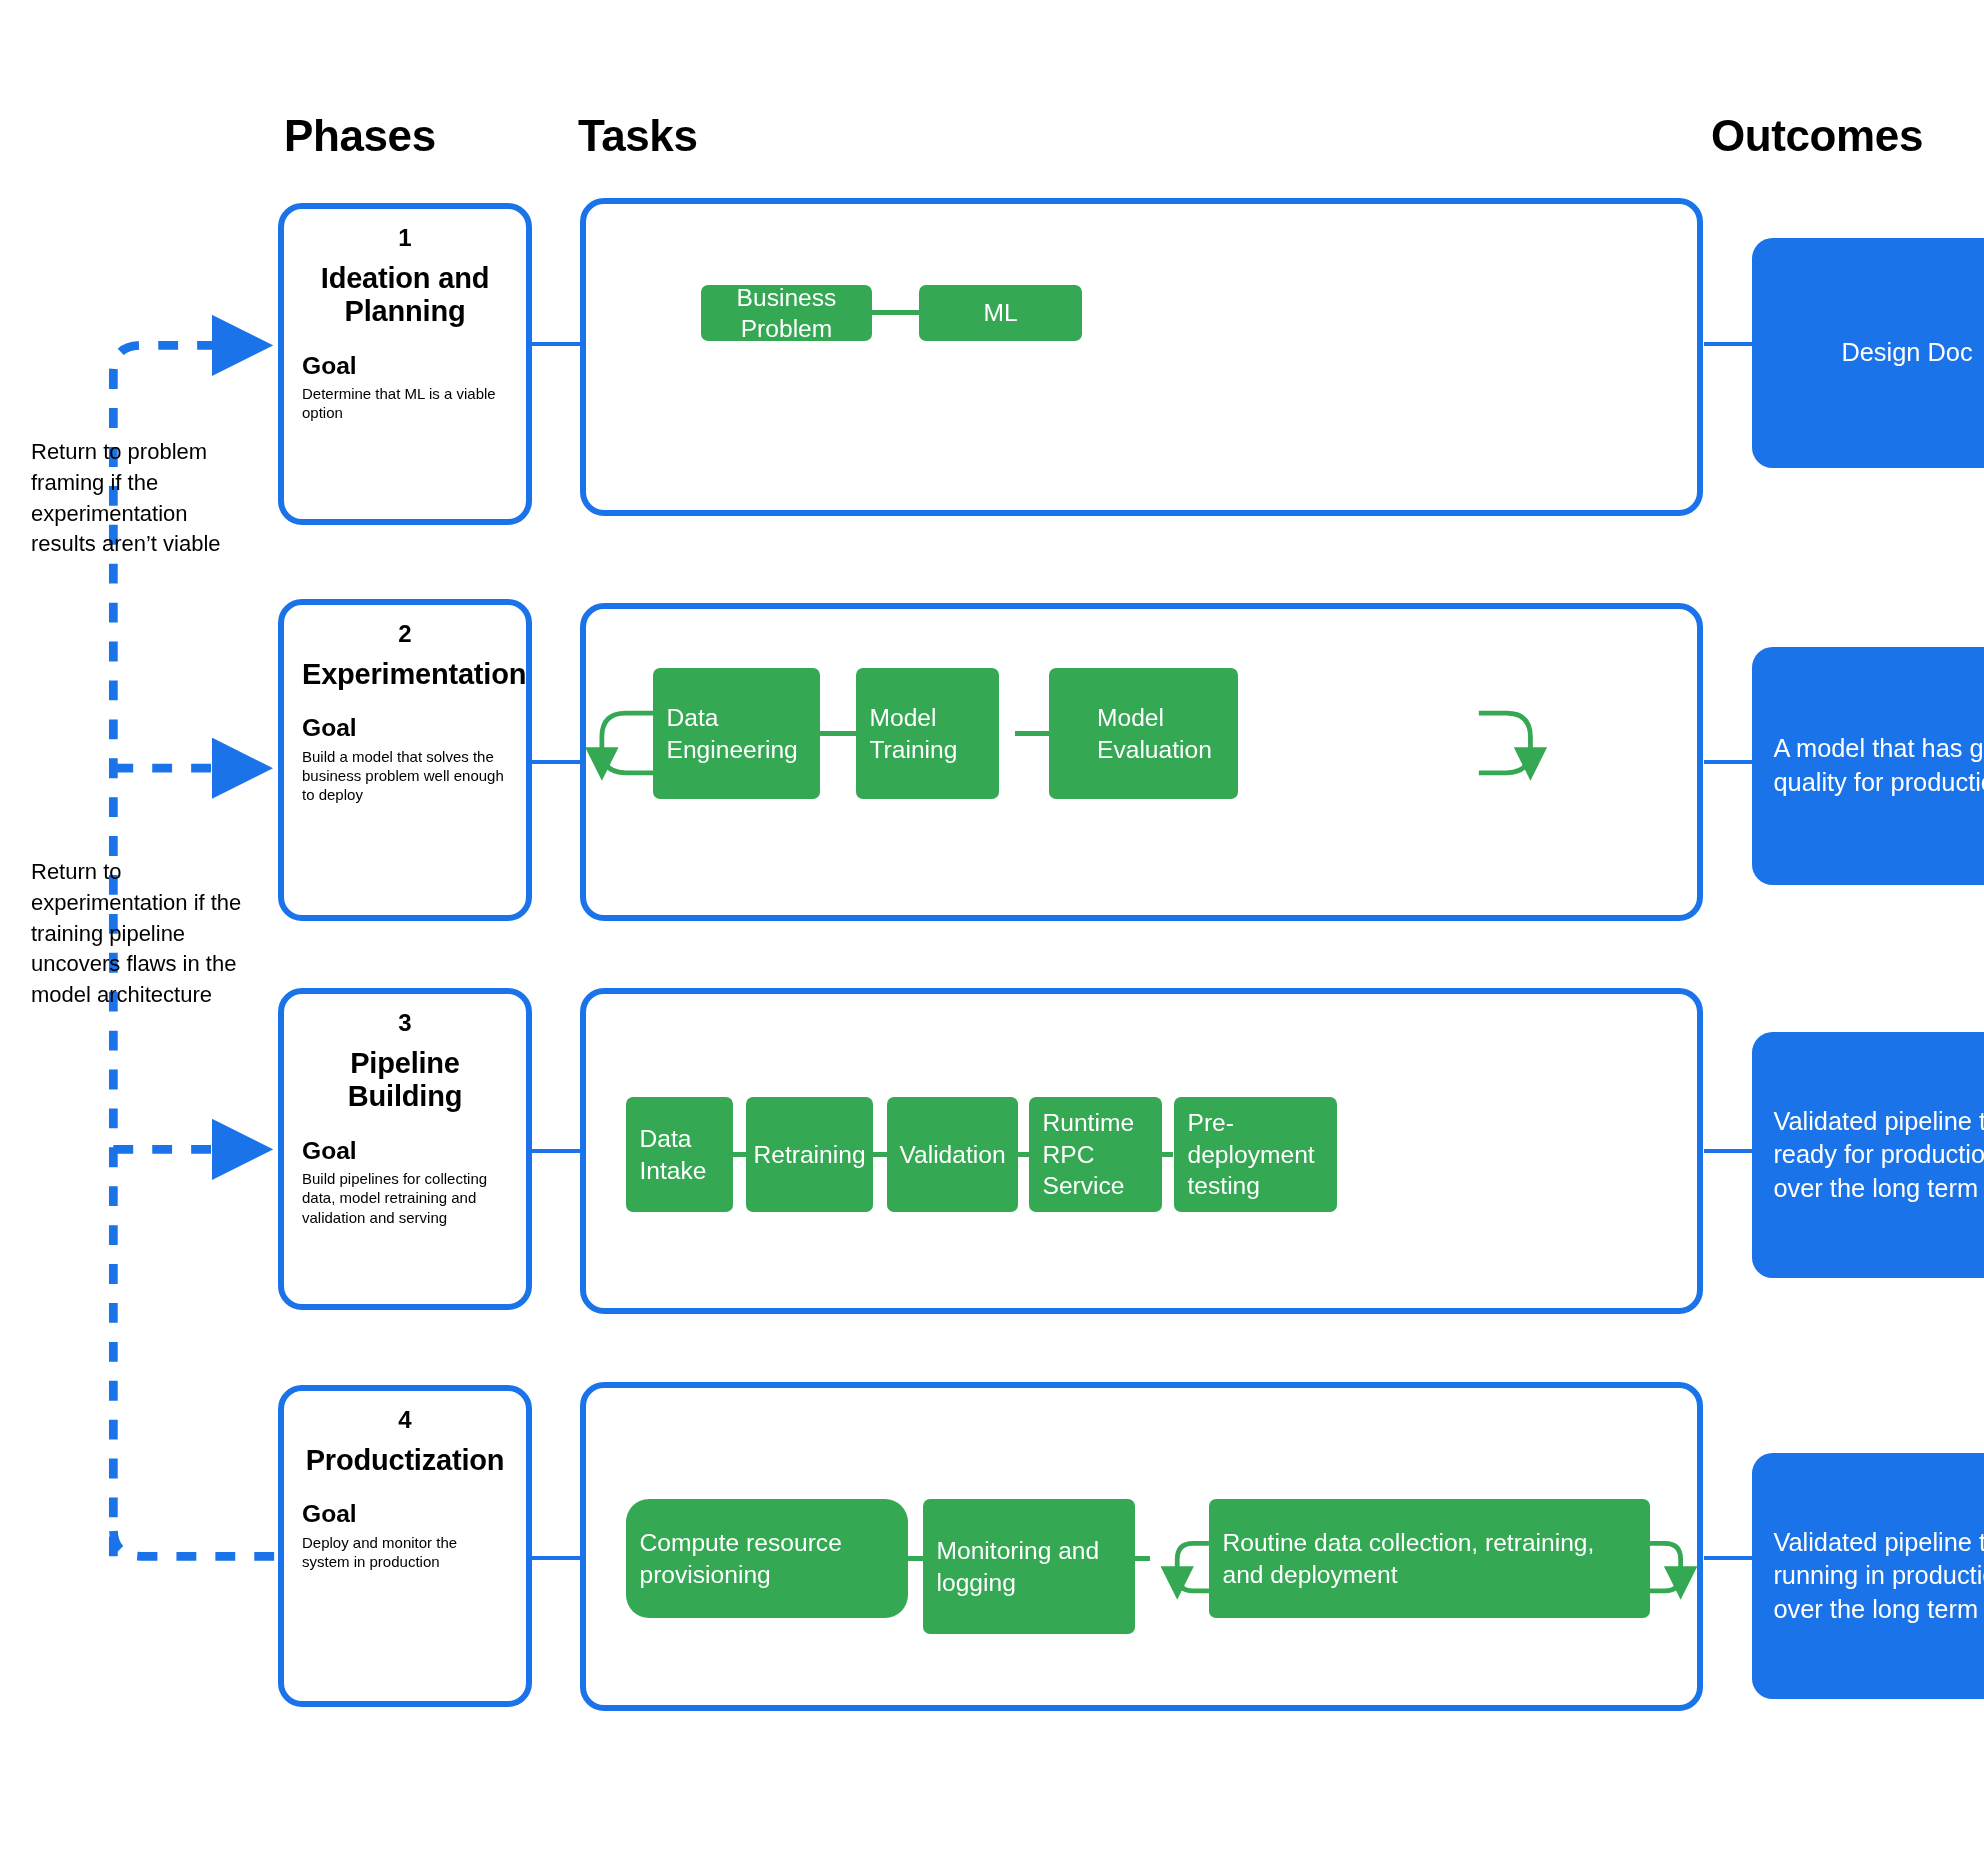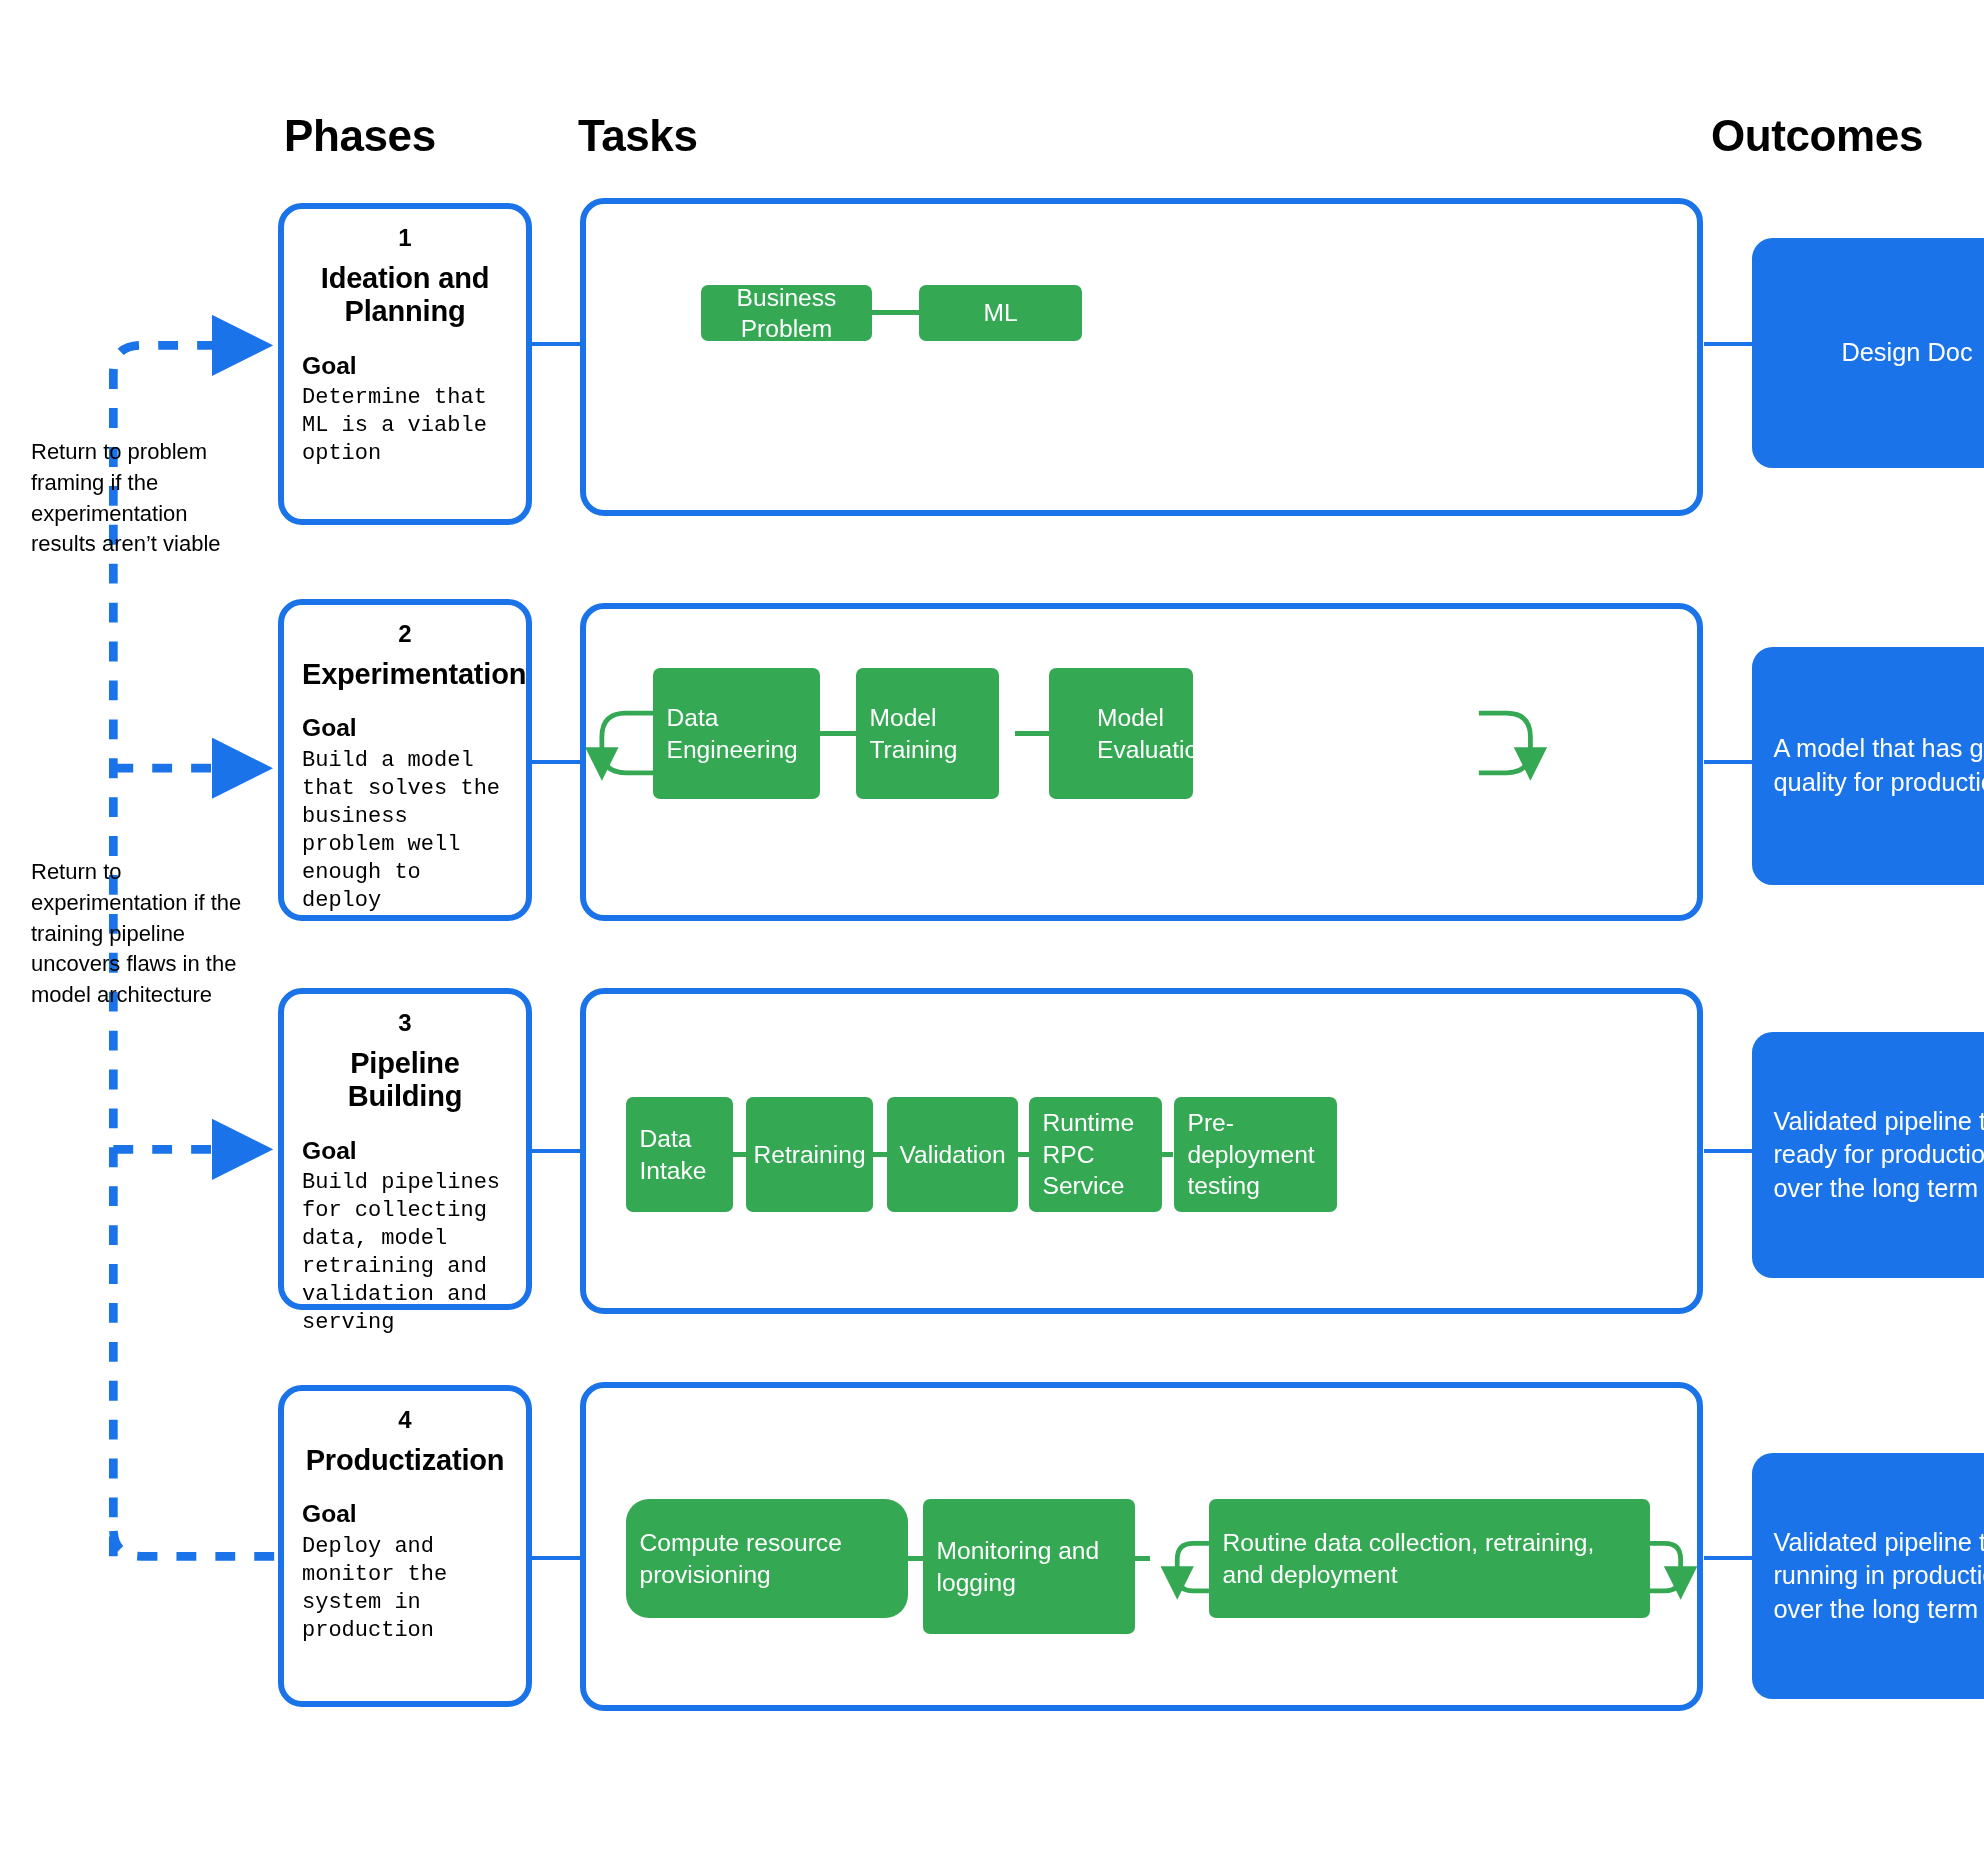--- a/index.html
+++ b/index.html
@@ -53,24 +53,23 @@
     letter-spacing:-0.2px;
   }
   .goal-block{margin-top:22px;}
   .goal-label{
     font-size:24.6px;
     font-weight:700;
     line-height:1.2;
     margin-bottom:4px;
   }
   .goal-text{
-    font-size:22px;
+    font-size:15px;
     font-weight:400;
     line-height:1.27;
-    font-family:Liberation Mono, monospace;
   }
 
   
   .tasks-panel{
     position:absolute;
     box-sizing:border-box;
     border:6.4px solid #1a73e8;
     border-radius:24px;
     background:#ffffff;
   }
@@ -203,21 +202,21 @@
       </defs>
       <path d="M 170 262 L 100 262 Q 40 262 40 322 L 40 360" fill="none" stroke="#34a853" stroke-width="12" marker-end="url(#gh)"></path>
       <path d="M 170 412 L 100 412 Q 40 412 40 352" fill="none" stroke="#34a853" stroke-width="12"></path>
       <path d="M 2250 262 L 2320 262 Q 2380 262 2380 322 L 2380 360" fill="none" stroke="#34a853" stroke-width="12" marker-end="url(#gh)"></path>
       <path d="M 2250 412 L 2320 412 Q 2380 412 2380 352" fill="none" stroke="#34a853" stroke-width="12"></path>
     </svg>
     <div class="task-box" style="left:67px; top:59px; width:167px; height:131px;">Data Engineering</div>
     <div class="green-conn" style="left:234px; top:122px; width:36px;"></div>
     <div class="task-box" style="left:270px; top:59px; width:143px; height:131px;">Model Training</div>
     <div class="green-conn" style="left:429px; top:122px; width:34px;"></div>
-    <div class="task-box" style="left:463px; top:59px; width:144px; height:131px;padding-left:48px;">Model Evaluation</div>
+    <div class="task-box" style="left:463px; top:59px; width:189px; height:131px;padding-left:48px;">Model Evaluation</div>
   </div>
   <div class="blue-conn" style="left:1704px; top:760px; width:49px;"></div>
   <div class="outcome-box" style="left:1752px; top:647px; width:310px; height:238px;">A model that has good quality for production</div>
 
   <div class="phase-card" style="left:278px; top:988px; width:254px; height:322px;">
     <div class="phase-num">3</div>
     <div class="phase-title">Pipeline Building</div>
     <div class="goal-block">
       <div class="goal-label">Goal</div>
       <div class="goal-text">Build pipelines for collecting data, model retraining and validation and serving</div>

